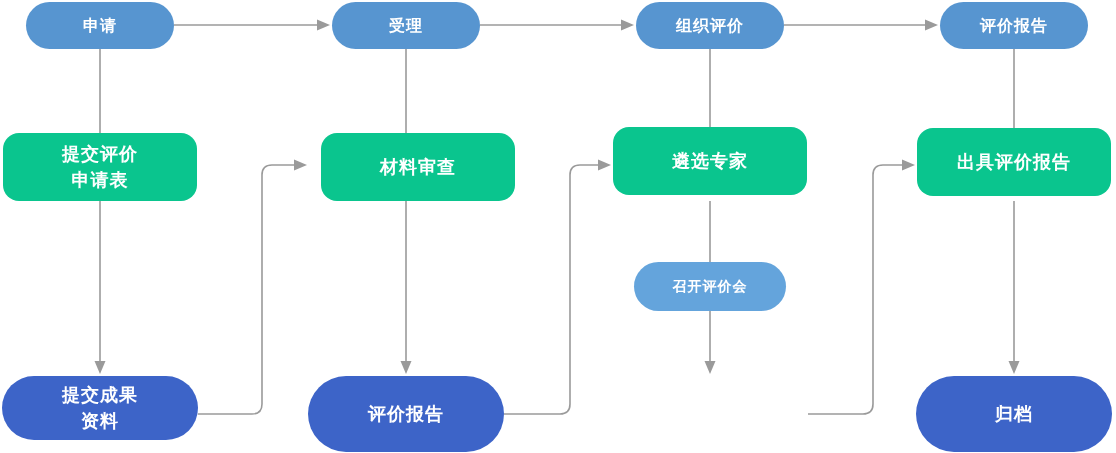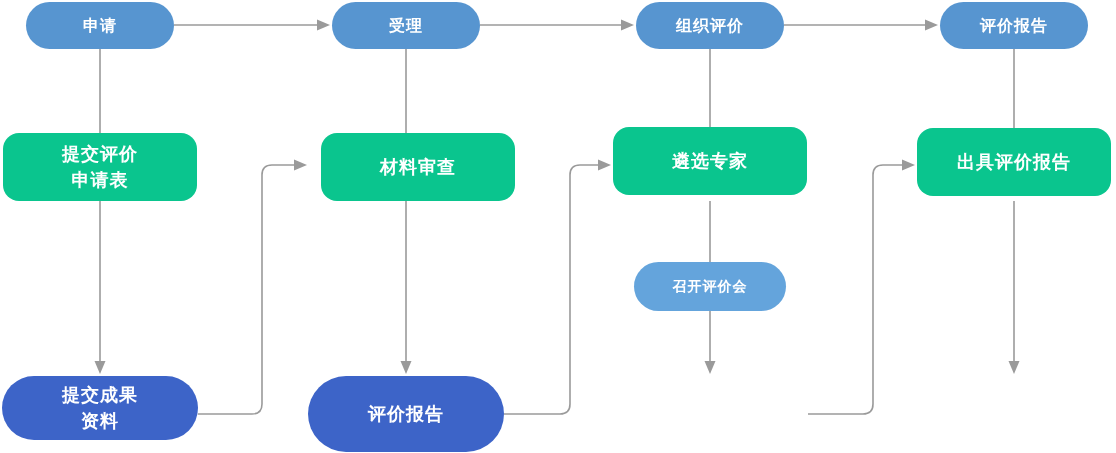--- a/index.html
+++ b/index.html
@@ -112,14 +112,15 @@
   <div class="node stage" style="left:940px;top:2px;width:148px;height:47px">评价报告</div>
   <div class="node process" style="left:321px;top:133px;width:194px;height:68px">材料审查</div>
   <div class="node process" style="left:613px;top:127px;width:194px;height:68px">遴选专家</div>
   <div class="node process" style="left:917px;top:128px;width:194px;height:68px">出具评价报告</div>
 
   <div class="node meeting" style="left:634px;top:262px;width:152px;height:49px">召开评价会</div>
 
   <div class="node result" style="left:2px;top:376px;width:196px;height:64px">提交成果
 资料</div>
   <div class="node result" style="left:308px;top:376px;width:196px;height:76px">评价报告</div>
+  <div class="node result" style="left:916px;top:376px;width:196px;height:76px">归档</div>
 
 </div>
 
 </body></html>

